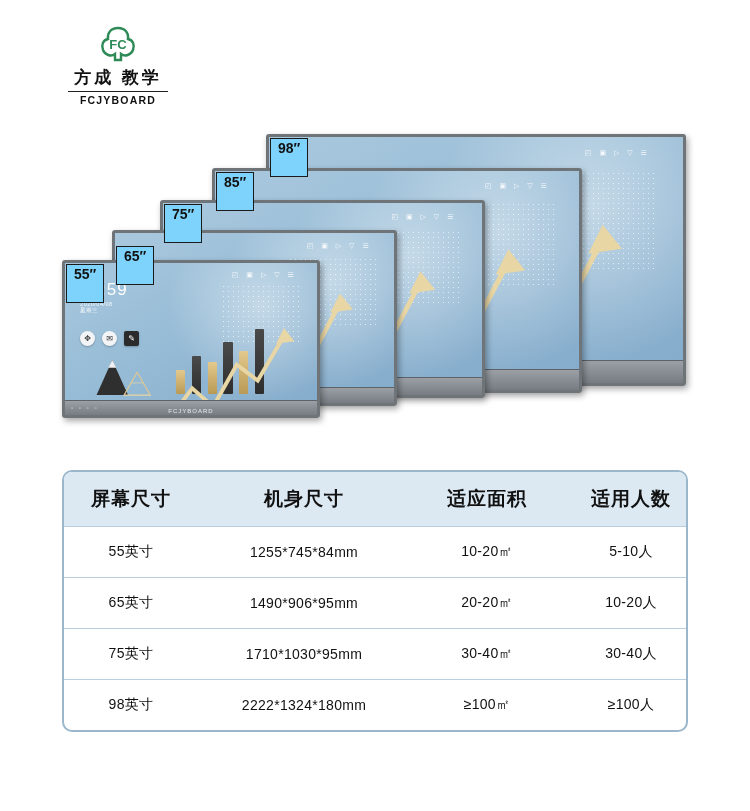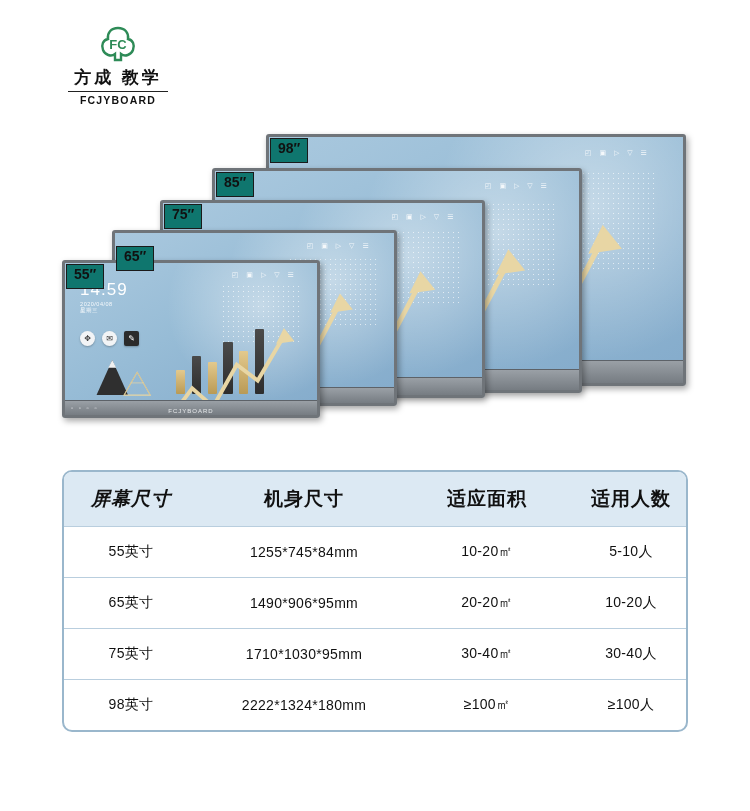--- a/index.html
+++ b/index.html
@@ -165,26 +165,26 @@
     width: 7%;
     background: linear-gradient(180deg, #e3c98d 0%, #b99a55 100%);
     border-radius: 1px;
   }
   .zig {
     position: absolute;
     left: 0; right: 0; top: 0; bottom: 0;
   }
   .badge {
     position: absolute;
-    background: #0f766e;
+    background: #7dd3fc;
     border: 1.5px solid #1a1a1a;
     color: #111;
     font-weight: bold;
     font-size: 14px;
-    padding: 1px 7px 6px 7px;
+    padding: 1px 7px 20px 7px;
     line-height: 16px;
     z-index: 20;
     font-family: "Liberation Sans", sans-serif;
   }
   .osd {
     position: absolute;
     left: 6%;
     top: 12%;
     color: #ffffff;
   }
@@ -268,21 +268,21 @@
     text-align: center;
     font-size: 14px;
     color: #111;
     border-top: 1px solid #b9cede;
     letter-spacing: 0.3px;
   }
   tbody tr td:nth-child(1) { width: 132px; }
   tbody tr td:nth-child(2) { width: 210px; }
   tbody tr td:nth-child(3) { width: 152px; }
   tbody tr td:nth-child(4) { width: 132px; }
-  thead td:nth-child(1) { width: 132px; font-style: italic; }
+  thead td:nth-child(1) { width: 132px; }
   thead td:nth-child(2) { width: 210px; }
   thead td:nth-child(3) { width: 152px; }
   thead td:nth-child(4) { width: 132px; }
 </style>
 </head>
 <body>
 
 <div class="header">
 
   <div class="logo-wrap">

